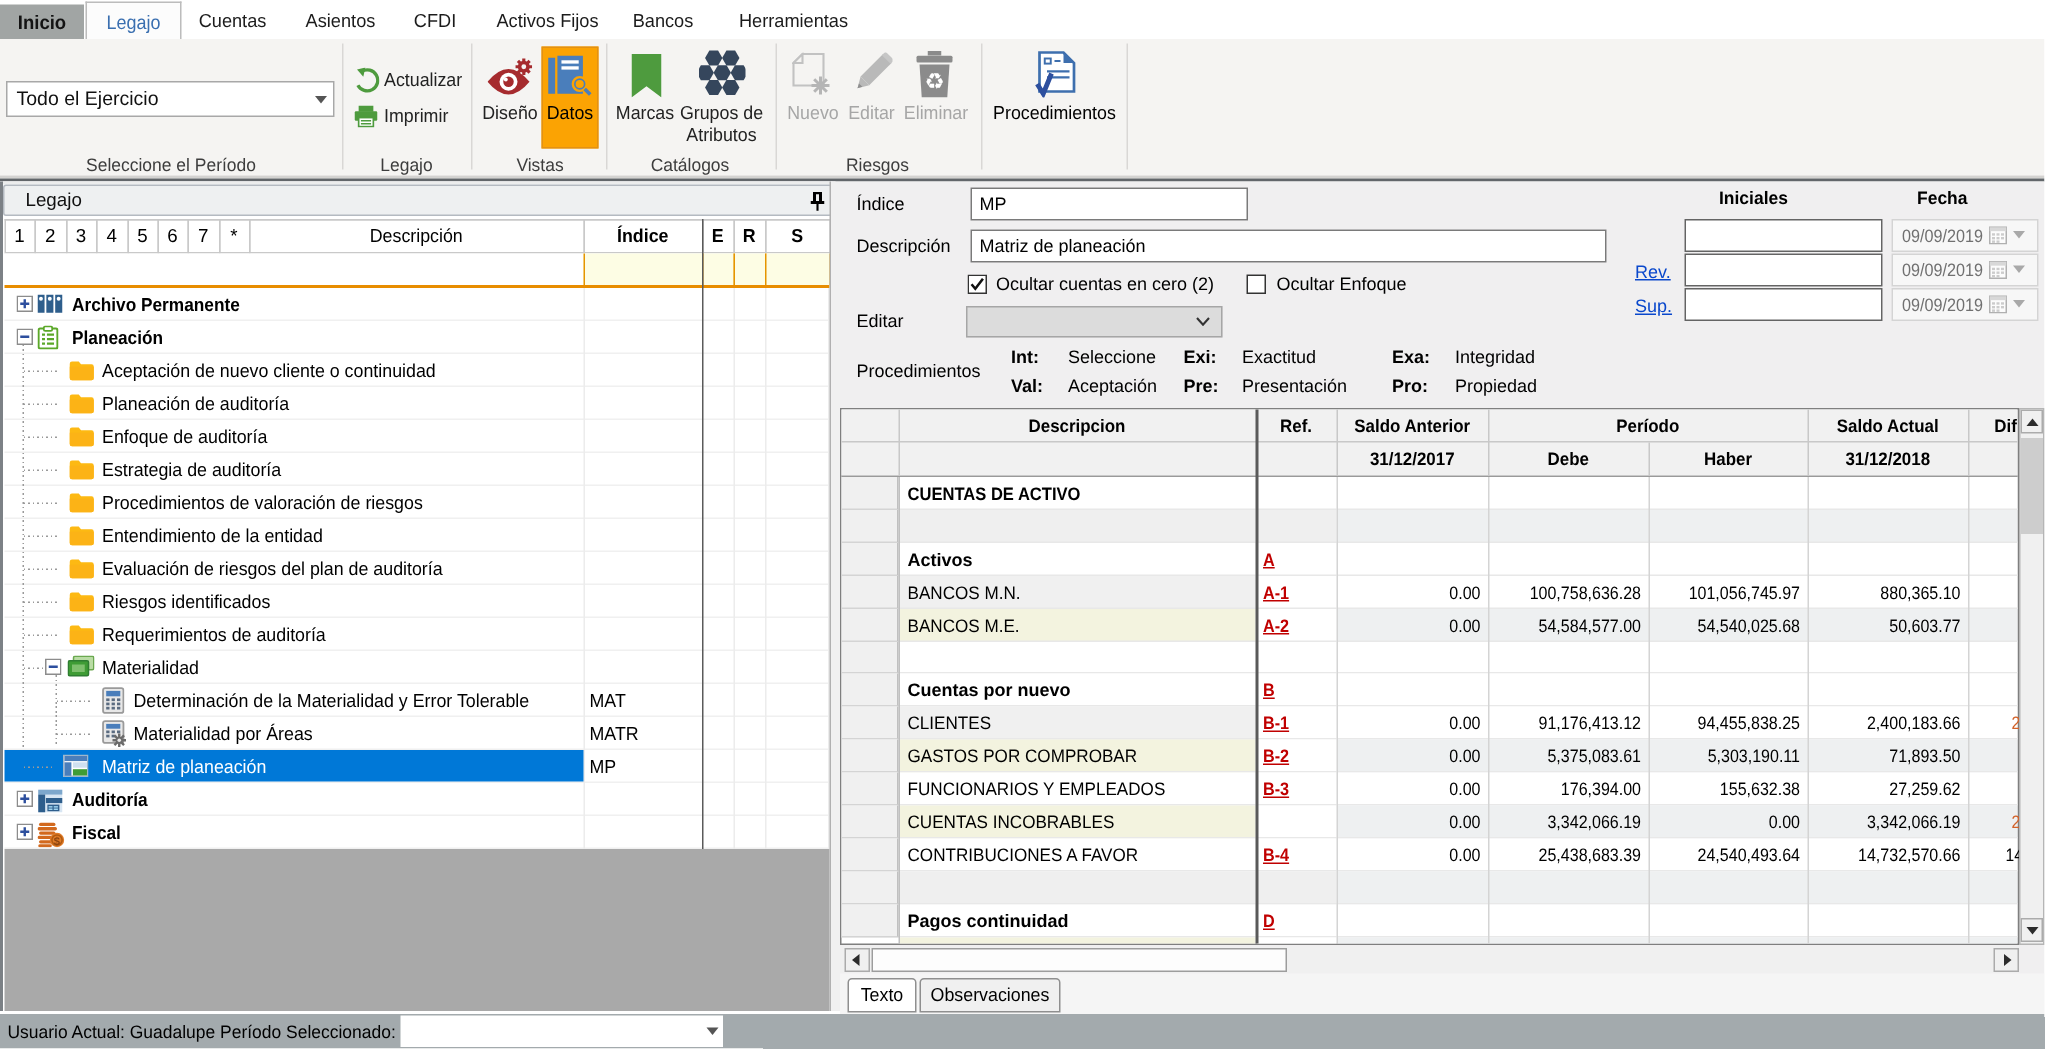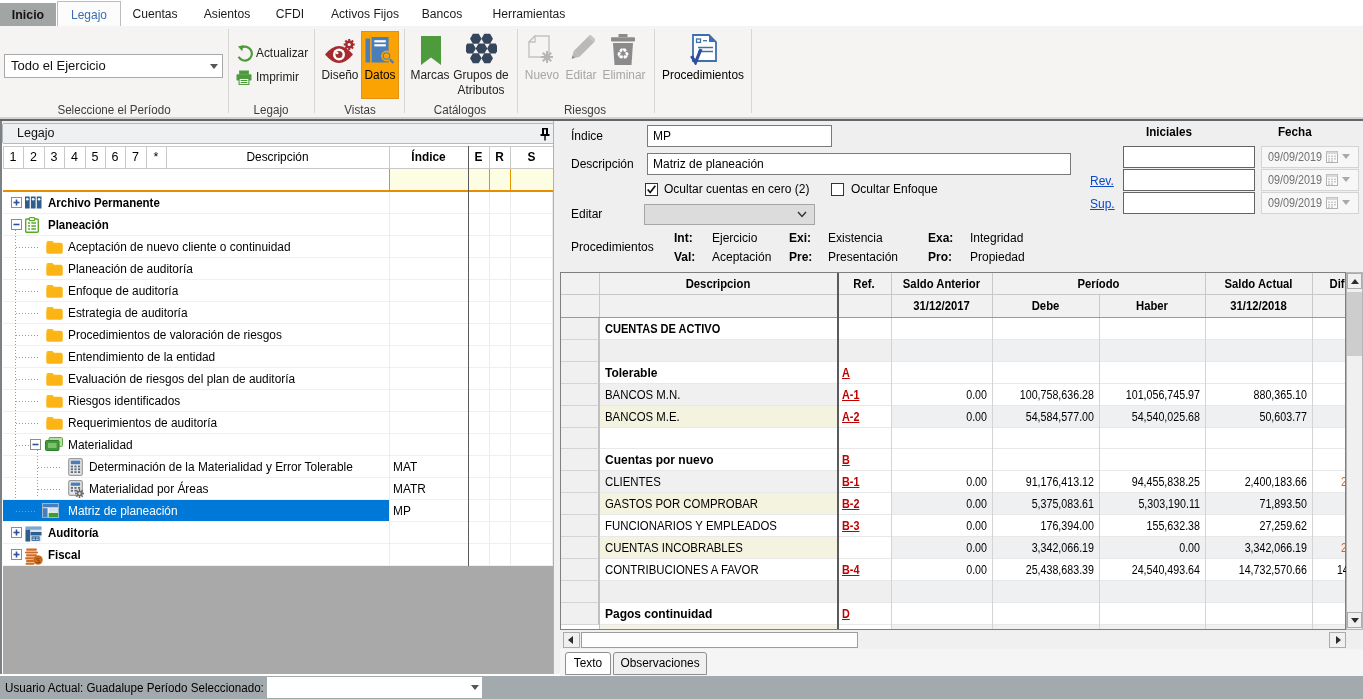--- a/index.html
+++ b/index.html
@@ -397,23 +397,23 @@
 <div class="lbl" style="left:664px;top:179px;height:20px;line-height:20px;font-size:12px;color:#000;text-align:left;">Ocultar cuentas en cero (2)</div>
 <div class="abs" style="left:831px;top:183px;width:13px;height:13px;background:#fff;border:1px solid #333;"></div>
 <div class="lbl" style="left:851px;top:179px;height:20px;line-height:20px;font-size:12px;color:#000;text-align:left;">Ocultar Enfoque</div>
 <div class="lbl" style="left:571px;top:204px;height:20px;line-height:20px;font-size:12px;color:#000;text-align:left;">Editar</div>
 <div class="abs" style="left:644px;top:204px;width:171px;height:21px;background:#dcdcdc;border:1px solid #a6a6a6;"></div>
 <svg style="left:797px;top:211px;" width="10" height="7" viewBox="0 0 10 7">
     <path d="M1 1 L5 5.5 L9 1" fill="none" stroke="#333" stroke-width="1.4"></path>
   </svg>
 <div class="lbl" style="left:571px;top:237px;height:20px;line-height:20px;font-size:12px;color:#000;text-align:left;">Procedimientos</div>
 <div class="lbl" style="left:674px;top:228px;height:20px;line-height:20px;font-size:12px;color:#000;font-weight:bold;text-align:left;">Int:</div>
-<div class="lbl" style="left:712px;top:228px;height:20px;line-height:20px;font-size:12px;color:#000;text-align:left;">Ejercicio</div>
+<div class="lbl" style="left:712px;top:228px;height:20px;line-height:20px;font-size:12px;color:#000;text-align:left;">Seleccione</div>
 <div class="lbl" style="left:789px;top:228px;height:20px;line-height:20px;font-size:12px;color:#000;font-weight:bold;text-align:left;">Exi:</div>
-<div class="lbl" style="left:828px;top:228px;height:20px;line-height:20px;font-size:12px;color:#000;text-align:left;">Existencia</div>
+<div class="lbl" style="left:828px;top:228px;height:20px;line-height:20px;font-size:12px;color:#000;text-align:left;">Exactitud</div>
 <div class="lbl" style="left:928px;top:228px;height:20px;line-height:20px;font-size:12px;color:#000;font-weight:bold;text-align:left;">Exa:</div>
 <div class="lbl" style="left:970px;top:228px;height:20px;line-height:20px;font-size:12px;color:#000;text-align:left;">Integridad</div>
 <div class="lbl" style="left:674px;top:247px;height:20px;line-height:20px;font-size:12px;color:#000;font-weight:bold;text-align:left;">Val:</div>
 <div class="lbl" style="left:712px;top:247px;height:20px;line-height:20px;font-size:12px;color:#000;text-align:left;">Aceptación</div>
 <div class="lbl" style="left:789px;top:247px;height:20px;line-height:20px;font-size:12px;color:#000;font-weight:bold;text-align:left;">Pre:</div>
 <div class="lbl" style="left:828px;top:247px;height:20px;line-height:20px;font-size:12px;color:#000;text-align:left;">Presentación</div>
 <div class="lbl" style="left:928px;top:247px;height:20px;line-height:20px;font-size:12px;color:#000;font-weight:bold;text-align:left;">Pro:</div>
 <div class="lbl" style="left:970px;top:247px;height:20px;line-height:20px;font-size:12px;color:#000;text-align:left;">Propiedad</div>
 <div class="lbl" style="left:1146px;top:122px;height:20px;line-height:20px;font-size:12px;color:#000;font-weight:bold;text-align:left;transform:scaleX(0.97);transform-origin:0 50%;">Iniciales</div>
 <div class="lbl" style="left:1278px;top:122px;height:20px;line-height:20px;font-size:12px;color:#000;font-weight:bold;text-align:left;transform:scaleX(0.97);transform-origin:0 50%;">Fecha</div>
@@ -500,21 +500,21 @@
 <div class="abs" style="left:892px;top:318px;width:453px;height:22px;background:#fff;border-bottom:1px solid #e8e8e8;"></div>
 <div class="lbl" style="left:605px;top:318px;height:22px;line-height:22px;font-size:12px;color:#000;font-weight:bold;text-align:left;transform:scaleX(0.92);transform-origin:0 50%;">CUENTAS DE ACTIVO</div>
 <div class="abs" style="left:561px;top:340px;width:38px;height:22px;background:#f0f0f0;border-bottom:1px solid #d4d4d4;border-right:1px solid #c0c0c0;"></div>
 <div class="abs" style="left:600px;top:340px;width:237px;height:22px;background:#efefef;border-bottom:1px solid #e8e8e8;"></div>
 <div class="abs" style="left:838px;top:340px;width:53px;height:22px;background:#efefef;border-bottom:1px solid #e8e8e8;"></div>
 <div class="abs" style="left:892px;top:340px;width:453px;height:22px;background:#eef0f1;border-bottom:1px solid #e8e8e8;"></div>
 <div class="abs" style="left:561px;top:362px;width:38px;height:22px;background:#f0f0f0;border-bottom:1px solid #d4d4d4;border-right:1px solid #c0c0c0;"></div>
 <div class="abs" style="left:600px;top:362px;width:237px;height:22px;background:#fff;border-bottom:1px solid #e8e8e8;"></div>
 <div class="abs" style="left:838px;top:362px;width:53px;height:22px;background:#fff;border-bottom:1px solid #e8e8e8;"></div>
 <div class="abs" style="left:892px;top:362px;width:453px;height:22px;background:#fff;border-bottom:1px solid #e8e8e8;"></div>
-<div class="lbl" style="left:605px;top:362px;height:22px;line-height:22px;font-size:12px;color:#000;font-weight:bold;text-align:left;transform:scaleX(1.0);transform-origin:0 50%;">Tolerable</div>
+<div class="lbl" style="left:605px;top:362px;height:22px;line-height:22px;font-size:12px;color:#000;font-weight:bold;text-align:left;transform:scaleX(1.0);transform-origin:0 50%;">Activos</div>
 <div class="lbl" style="left:842px;top:362px;height:22px;line-height:22px;font-size:12px;color:#c00000;font-weight:bold;text-align:left;transform:scaleX(0.9);transform-origin:0 50%;text-decoration:underline;">A</div>
 <div class="abs" style="left:561px;top:384px;width:38px;height:22px;background:#f0f0f0;border-bottom:1px solid #d4d4d4;border-right:1px solid #c0c0c0;"></div>
 <div class="abs" style="left:600px;top:384px;width:237px;height:22px;background:#f0f0f0;border-bottom:1px solid #e8e8e8;"></div>
 <div class="abs" style="left:838px;top:384px;width:53px;height:22px;background:#fff;border-bottom:1px solid #e8e8e8;"></div>
 <div class="abs" style="left:892px;top:384px;width:453px;height:22px;background:#fff;border-bottom:1px solid #e8e8e8;"></div>
 <div class="lbl" style="left:605px;top:384px;height:22px;line-height:22px;font-size:12px;color:#000;text-align:left;transform:scaleX(0.95);transform-origin:0 50%;">BANCOS M.N.</div>
 <div class="lbl" style="left:842px;top:384px;height:22px;line-height:22px;font-size:12px;color:#c00000;font-weight:bold;text-align:left;transform:scaleX(0.9);transform-origin:0 50%;text-decoration:underline;">A-1</div>
 <div class="lbl" style="left:891px;top:384px;width:96px;height:22px;line-height:22px;font-size:12px;color:#000;text-align:right;transform:scaleX(0.89);transform-origin:100% 50%;">0.00</div>
 <div class="lbl" style="left:992px;top:384px;width:102px;height:22px;line-height:22px;font-size:12px;color:#000;text-align:right;transform:scaleX(0.89);transform-origin:100% 50%;">100,758,636.28</div>
 <div class="lbl" style="left:1099px;top:384px;width:101px;height:22px;line-height:22px;font-size:12px;color:#000;text-align:right;transform:scaleX(0.89);transform-origin:100% 50%;">101,056,745.97</div>

